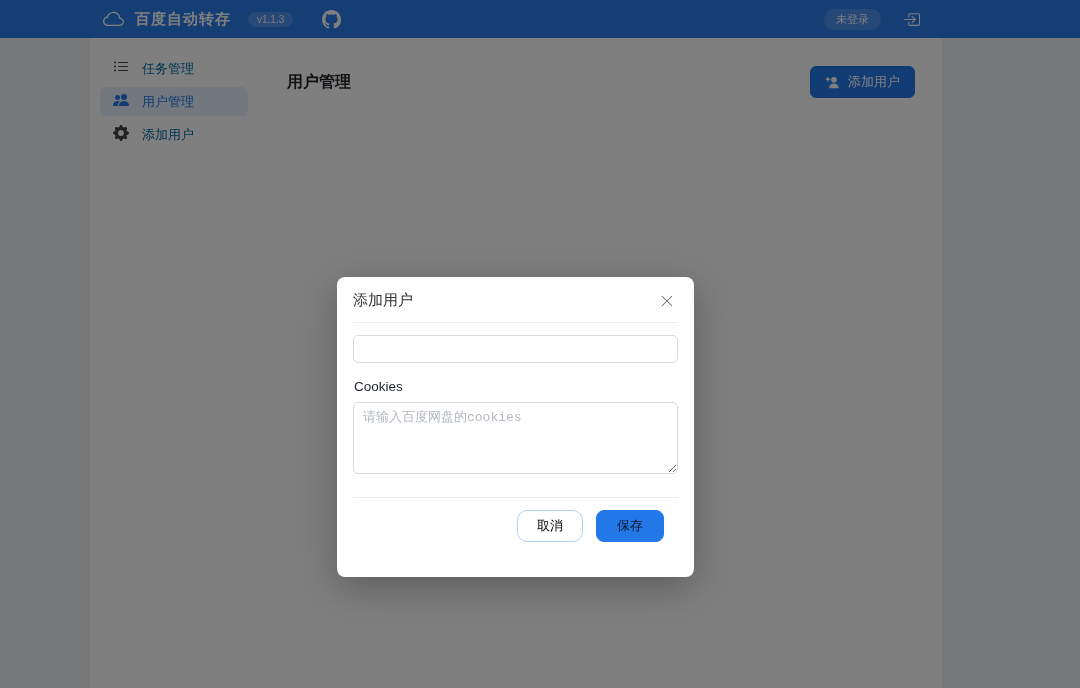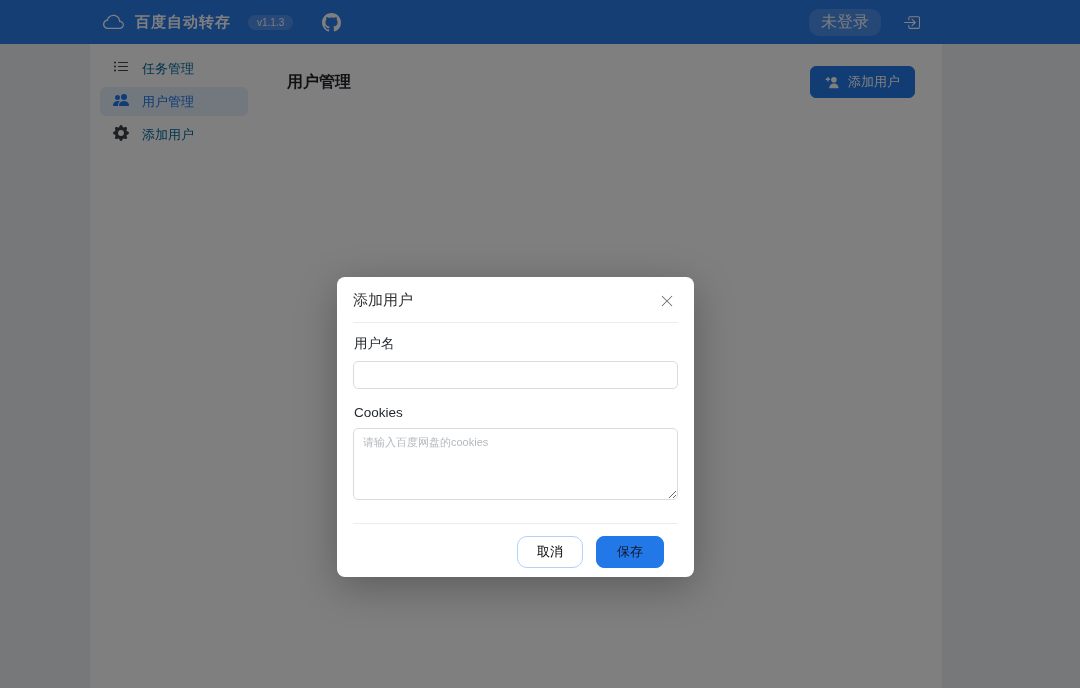--- a/index.html
+++ b/index.html
@@ -10,39 +10,39 @@
     position:relative;
     color:#24292f;
   }
   
   .content-sheet {
     position:absolute; left:90px; top:38px; width:852px; bottom:0;
     background:#ffffff;
   }
   
   .navbar {
-    position:absolute; left:0; top:0; width:1080px; height:44px;
+    position:absolute; left:0; top:0; width:1080px; height:38px;
     background:#2a7ceb;
   }
   .navbar-inner {
     margin-left:90px; width:852px; height:100%;
     display:flex; align-items:center; justify-content:space-between;
     padding:0 22px 0 13px;
   }
   .nav-left { display:flex; align-items:center; gap:11px; }
   .brand { color:#ffffff; font-size:15px; font-weight:600; letter-spacing:1px; }
   .version-badge {
     margin-left:6px; background:rgba(255,255,255,0.18); color:rgba(255,255,255,0.92);
     font-size:10px; padding:2px 9px; border-radius:9px;text-align:right;
   }
   .github-link { margin-left:18px; display:flex; align-items:center; cursor:pointer; }
   .nav-right { display:flex; align-items:center; gap:22px; }
   .login-badge {
     background:rgba(255,255,255,0.16); color:rgba(255,255,255,0.95);
-    font-size:16px; padding:3px 12px; border-radius:10px;
+    font-size:11px; padding:3px 12px; border-radius:10px;
   }
   .icon-btn { display:flex; align-items:center; cursor:pointer; }
   .nav-icon { fill:#ffffff; }
   .cloud-wrap { display:flex; align-items:center; }
   
   .sidebar { position:absolute; left:100px; top:54px; width:148px; z-index:1; }
   .side-item {
     display:flex; align-items:center; gap:13px;
     padding:6px 13px; margin-bottom:4px; border-radius:6px;
     font-size:13px; color:#0369a1; cursor:pointer; height:29px;
@@ -81,22 +81,22 @@
   .hr { border-top:1px solid #ececec; margin:0 16px; }
   .modal-body { padding:12px 16px 0; }
   .field-label { display:block; font-size:13.5px; color:#24292f; margin:0 0 8px 1px; }
   .field-label.second { margin-top:16px; }
   .text-input {
     width:100%; height:28px; border:1px solid #d8dce1; border-radius:5px;
     padding:0 8px; font-size:13px; font-family:inherit; color:#24292f; outline:none;
   }
   .cookies-area {
     width:100%; height:72px; border:1px solid #d8dce1; border-radius:5px;
-    padding:6px 9px; font-size:11px; color:#24292f; outline:none;
-    resize:vertical; font-family:Liberation Sans, sans-serif; line-height:1.45;
+    padding:6px 9px; font-size:13px; color:#24292f; outline:none;
+    resize:vertical; font-family:Liberation Mono, monospace; line-height:1.45;
   }
   .cookies-area::placeholder { color:#b4b9bf; }
   .hr.footer-hr { margin-top:19px; }
   .modal-footer {
     display:flex; justify-content:flex-end; gap:13px;
     padding:12px 30px 0 0;
   }
   .btn-cancel {
     background:#ffffff; color:#000000; border:1px solid #b3d0f5;
     font-size:13px; padding:6px 19px; border-radius:10px; cursor:pointer;
@@ -193,21 +193,20 @@
   <div class="modal-header">
     <span class="modal-title">添加用户</span>
     <button class="close-btn">
       <svg width="14" height="14" viewBox="0 0 16 16">
           <path fill="#5f6368" d="M2.146 2.854a.5.5 0 1 1 .708-.708L8 7.293l5.146-5.147a.5.5 0 0 1 .708.708L8.707 8l5.147 5.146a.5.5 0 0 1-.708.708L8 8.707l-5.146 5.147a.5.5 0 0 1-.708-.708L7.293 8 2.146 2.854z"></path>
         </svg>
     </button>
   </div>
   <div class="hr"></div>
   <div class="modal-body">
-    <label class="field-label">用户名</label>
     <input class="text-input" type="text" value="" style="">
     <label class="field-label second">Cookies</label>
     <textarea class="cookies-area" placeholder="请输入百度网盘的cookies" style=""></textarea>
   </div>
   <div class="hr footer-hr"></div>
   <div class="modal-footer">
     <button class="btn-cancel">取消</button>
     <button class="btn-save">保存</button>
   </div>
 </div>

